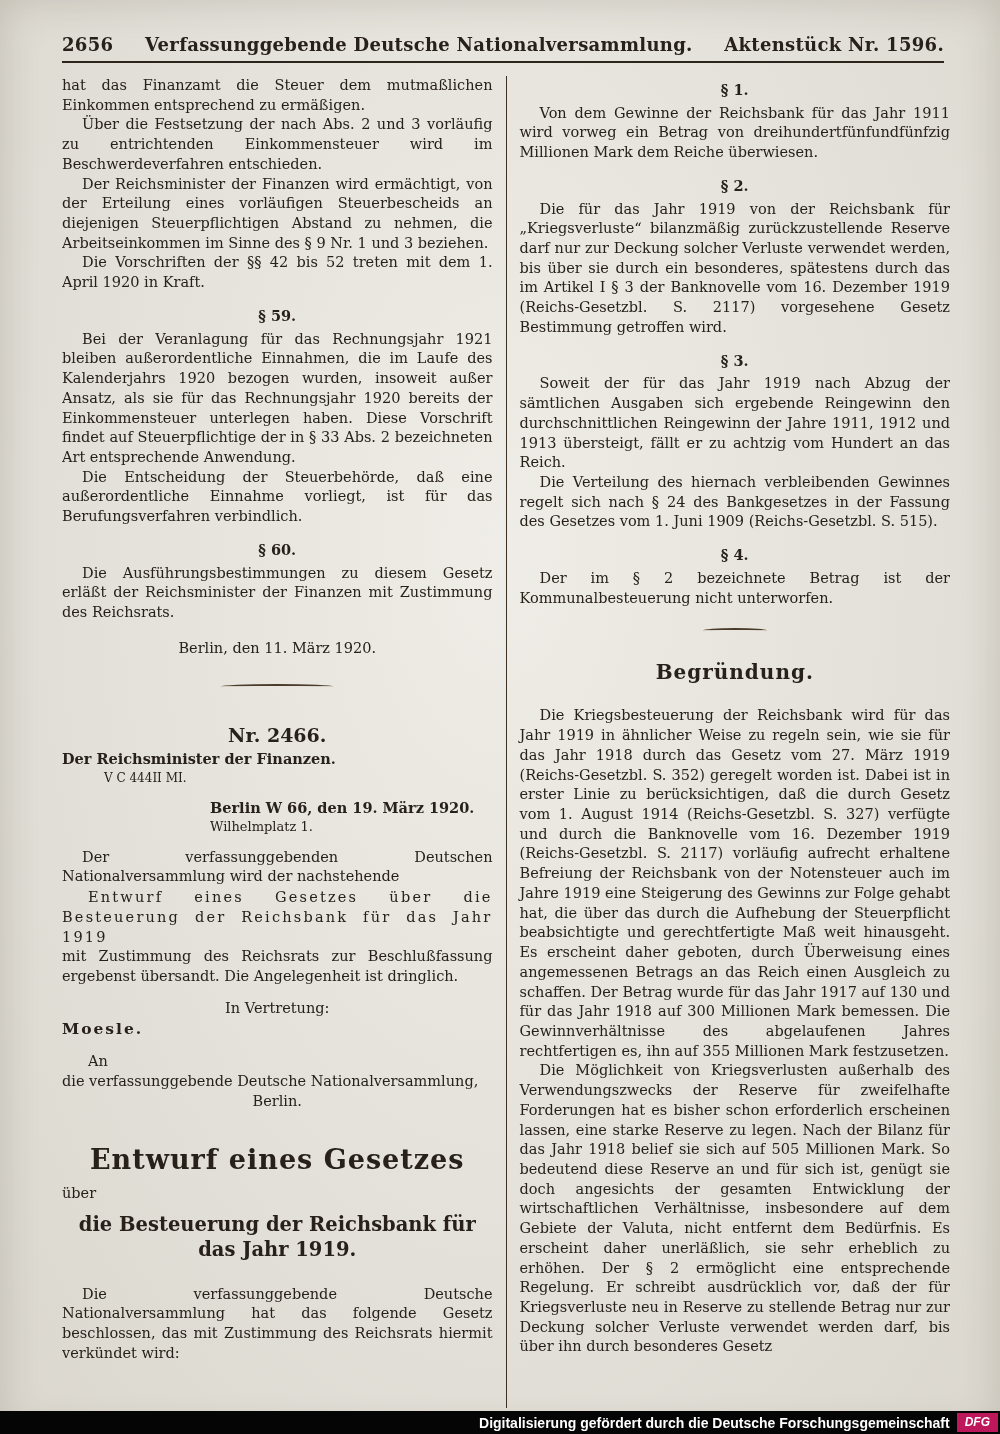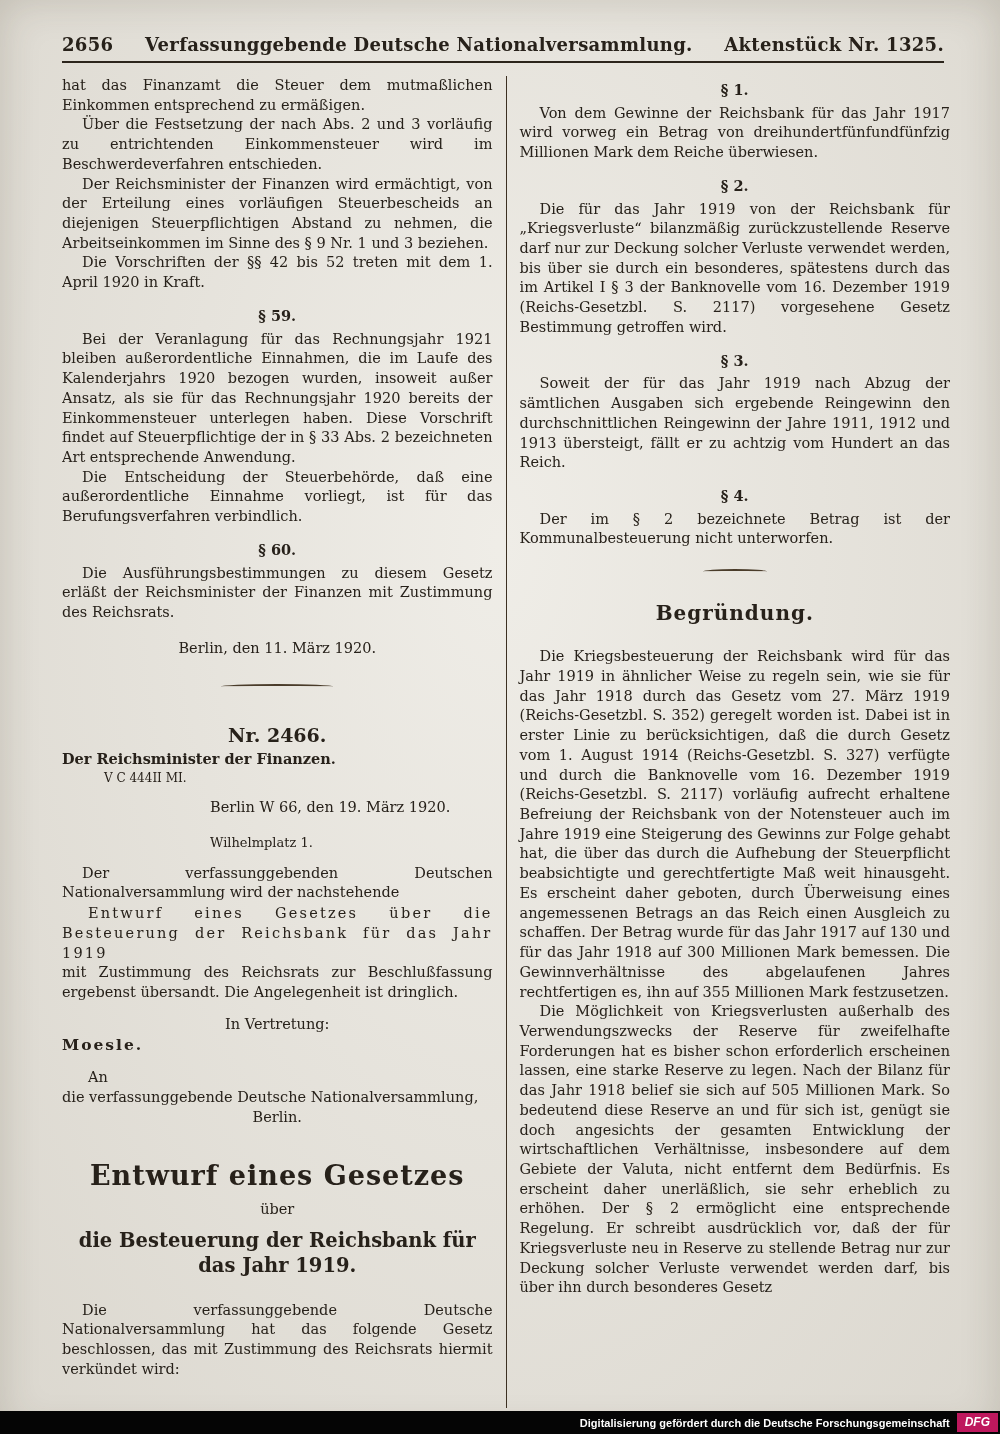--- a/index.html
+++ b/index.html
@@ -48,58 +48,58 @@
     width: 112px; margin: 26px auto 0;
     border-top: 2px solid #4a3c2a; border-radius: 50%; height: 3px;
   }
   .short-divider {
     width: 64px; margin: 20px auto 0;
     border-top: 2px solid #4a3c2a; border-radius: 50%; height: 3px;
   }
   .nr-head { text-align: center; font-weight: 700; font-size: 19px; margin-top: 34px; }
   .sender { font-weight: 700; text-indent: 0; }
   .refline { font-size: 12px; margin: 1px 0 0 42px; }
-  .placedate { margin: 12px 0 16px 148px; text-align: left; }
+  .placedate { margin: 12px 0 0 148px; text-align: left; font-weight: bold; }
   .addrline { font-size: 13px; margin: 0 0 0 148px; text-align: left; }
   .intro { margin-top: 12px; }
   .spaced { letter-spacing: 2.2px; text-indent: 26px; margin-top: 1px; }
   .vertretung { text-align: center; margin-top: 12px; text-indent: 0; }
   .signature { font-weight: 700; letter-spacing: 2px; font-size: 15.5px; }
   .an { margin: 13px 0 0 26px; text-indent: 0; }
   .addressee { text-indent: 0; }
   .addressee-city { text-align: center; text-indent: 0; }
   .law-title { text-align: center; font-weight: 700; font-size: 27px; letter-spacing: 1px; margin-top: 30px; }
-  .law-ueber { text-align: center; margin-top: 6px; text-indent: 0; }
+  .law-ueber { text-align: left; margin-top: 6px; text-indent: 0; }
   .law-subtitle { text-align: center; font-weight: 700; font-size: 19.5px; line-height: 1.3; margin-top: 8px; }
   .preamble { margin-top: 22px; }
   .begr-title { text-align: center; font-weight: 700; font-size: 20px; letter-spacing: 1px; margin: 26px 0 20px; }
 
   .dfgbar {
     position: absolute; left: 0; right: 0; bottom: 0; height: 23px;
     background: #050505;
     display: flex; align-items: center; justify-content: flex-end;
     font-family: "Liberation Sans", sans-serif;
   }
-  .credit { color: #ffffff; font-size: 11px; font-weight: 700; }
+  .credit { color: #ffffff; font-size: 14px; font-weight: 700; }
   .dfglogo {
     margin-left: 7px; margin-right: 2px;
     background: #be185d; color: #ffffff;
     font-weight: 700; font-style: italic; font-size: 12px;
     padding: 3px 8px 4px 8px; line-height: 1;
   }
 </style>
 </head>
 <body>
 
 <div class="scan">
 
   <header class="page-header">
     <span>2656</span>
     <span>Verfassunggebende Deutsche Nationalversammlung.</span>
-    <span>Aktenstück Nr. 1325.</span>
+    <span>Aktenstück Nr. 1596.</span>
   </header>
   <div class="header-rule"></div>
 
   <div class="columns">
 
     <div class="col">
       <p class="jp ni">hat das Finanzamt die Steuer dem mutmaßlichen Einkommen entsprechend zu ermäßigen.</p>
       <p class="jp">Über die Festsetzung der nach Abs. 2 und 3 vorläufig zu entrichtenden Einkommensteuer wird im Beschwerdeverfahren entschieden.</p>
       <p class="jp">Der Reichsminister der Finanzen wird ermächtigt, von der Erteilung eines vorläufigen Steuerbescheids an diejenigen Steuerpflichtigen Abstand zu nehmen, die Arbeitseinkommen im Sinne des § 9 Nr. 1 und 3 beziehen.</p>
       <p class="jp">Die Vorschriften der §§ 42 bis 52 treten mit dem 1. April 1920 in Kraft.</p>
@@ -135,27 +135,28 @@
       <p class="law-ueber">über</p>
       <p class="law-subtitle">die Besteuerung der Reichsbank für das Jahr 1919.</p>
 
       <p class="jp preamble">Die verfassunggebende Deutsche Nationalversammlung hat das folgende Gesetz beschlossen, das mit Zustimmung des Reichsrats hiermit verkündet wird:</p>
     </div>
 
     <div class="vrule"></div>
 
     <div class="col">
       <p class="sec-head first-head">§ 1.</p>
-      <p class="jp">Von dem Gewinne der Reichsbank für das Jahr 1917 wird vorweg ein Betrag von dreihundertfünfundfünfzig Millionen Mark dem Reiche überwiesen.</p>
+      <p class="jp">Von dem Gewinne der Reichsbank für das Jahr 1911 wird vorweg ein Betrag von dreihundertfünfundfünfzig Millionen Mark dem Reiche überwiesen.</p>
 
       <p class="sec-head">§ 2.</p>
       <p class="jp">Die für das Jahr 1919 von der Reichsbank für „Kriegsverluste“ bilanzmäßig zurückzustellende Reserve darf nur zur Deckung solcher Verluste verwendet werden, bis über sie durch ein besonderes, spätestens durch das im Artikel I § 3 der Banknovelle vom 16. Dezember 1919 (Reichs-Gesetzbl. S. 2117) vorgesehene Gesetz Bestimmung getroffen wird.</p>
 
       <p class="sec-head">§ 3.</p>
       <p class="jp">Soweit der für das Jahr 1919 nach Abzug der sämtlichen Ausgaben sich ergebende Reingewinn den durchschnittlichen Reingewinn der Jahre 1911, 1912 und 1913 übersteigt, fällt er zu achtzig vom Hundert an das Reich.</p>
+      <p class="jp">Die Verteilung des hiernach verbleibenden Gewinnes regelt sich nach § 24 des Bankgesetzes in der Fassung des Gesetzes vom 1. Juni 1909 (Reichs-Gesetzbl. S. 515).</p>
 
       <p class="sec-head">§ 4.</p>
       <p class="jp">Der im § 2 bezeichnete Betrag ist der Kommunalbesteuerung nicht unterworfen.</p>
 
       <div class="short-divider"></div>
 
       <p class="begr-title">Begründung.</p>
       <p class="jp">Die Kriegsbesteuerung der Reichsbank wird für das Jahr 1919 in ähnlicher Weise zu regeln sein, wie sie für das Jahr 1918 durch das Gesetz vom 27. März 1919 (Reichs-Gesetzbl. S. 352) geregelt worden ist. Dabei ist in erster Linie zu berücksichtigen, daß die durch Gesetz vom 1. August 1914 (Reichs-Gesetzbl. S. 327) verfügte und durch die Banknovelle vom 16. Dezember 1919 (Reichs-Gesetzbl. S. 2117) vorläufig aufrecht erhaltene Befreiung der Reichsbank von der Notensteuer auch im Jahre 1919 eine Steigerung des Gewinns zur Folge gehabt hat, die über das durch die Aufhebung der Steuerpflicht beabsichtigte und gerechtfertigte Maß weit hinausgeht. Es erscheint daher geboten, durch Überweisung eines angemessenen Betrags an das Reich einen Ausgleich zu schaffen. Der Betrag wurde für das Jahr 1917 auf 130 und für das Jahr 1918 auf 300 Millionen Mark bemessen. Die Gewinnverhältnisse des abgelaufenen Jahres rechtfertigen es, ihn auf 355 Millionen Mark festzusetzen.</p>
       <p class="jp">Die Möglichkeit von Kriegsverlusten außerhalb des Verwendungszwecks der Reserve für zweifelhafte Forderungen hat es bisher schon erforderlich erscheinen lassen, eine starke Reserve zu legen. Nach der Bilanz für das Jahr 1918 belief sie sich auf 505 Millionen Mark. So bedeutend diese Reserve an und für sich ist, genügt sie doch angesichts der gesamten Entwicklung der wirtschaftlichen Verhältnisse, insbesondere auf dem Gebiete der Valuta, nicht entfernt dem Bedürfnis. Es erscheint daher unerläßlich, sie sehr erheblich zu erhöhen. Der § 2 ermöglicht eine entsprechende Regelung. Er schreibt ausdrücklich vor, daß der für Kriegsverluste neu in Reserve zu stellende Betrag nur zur Deckung solcher Verluste verwendet werden darf, bis über ihn durch besonderes Gesetz</p>
     </div>

